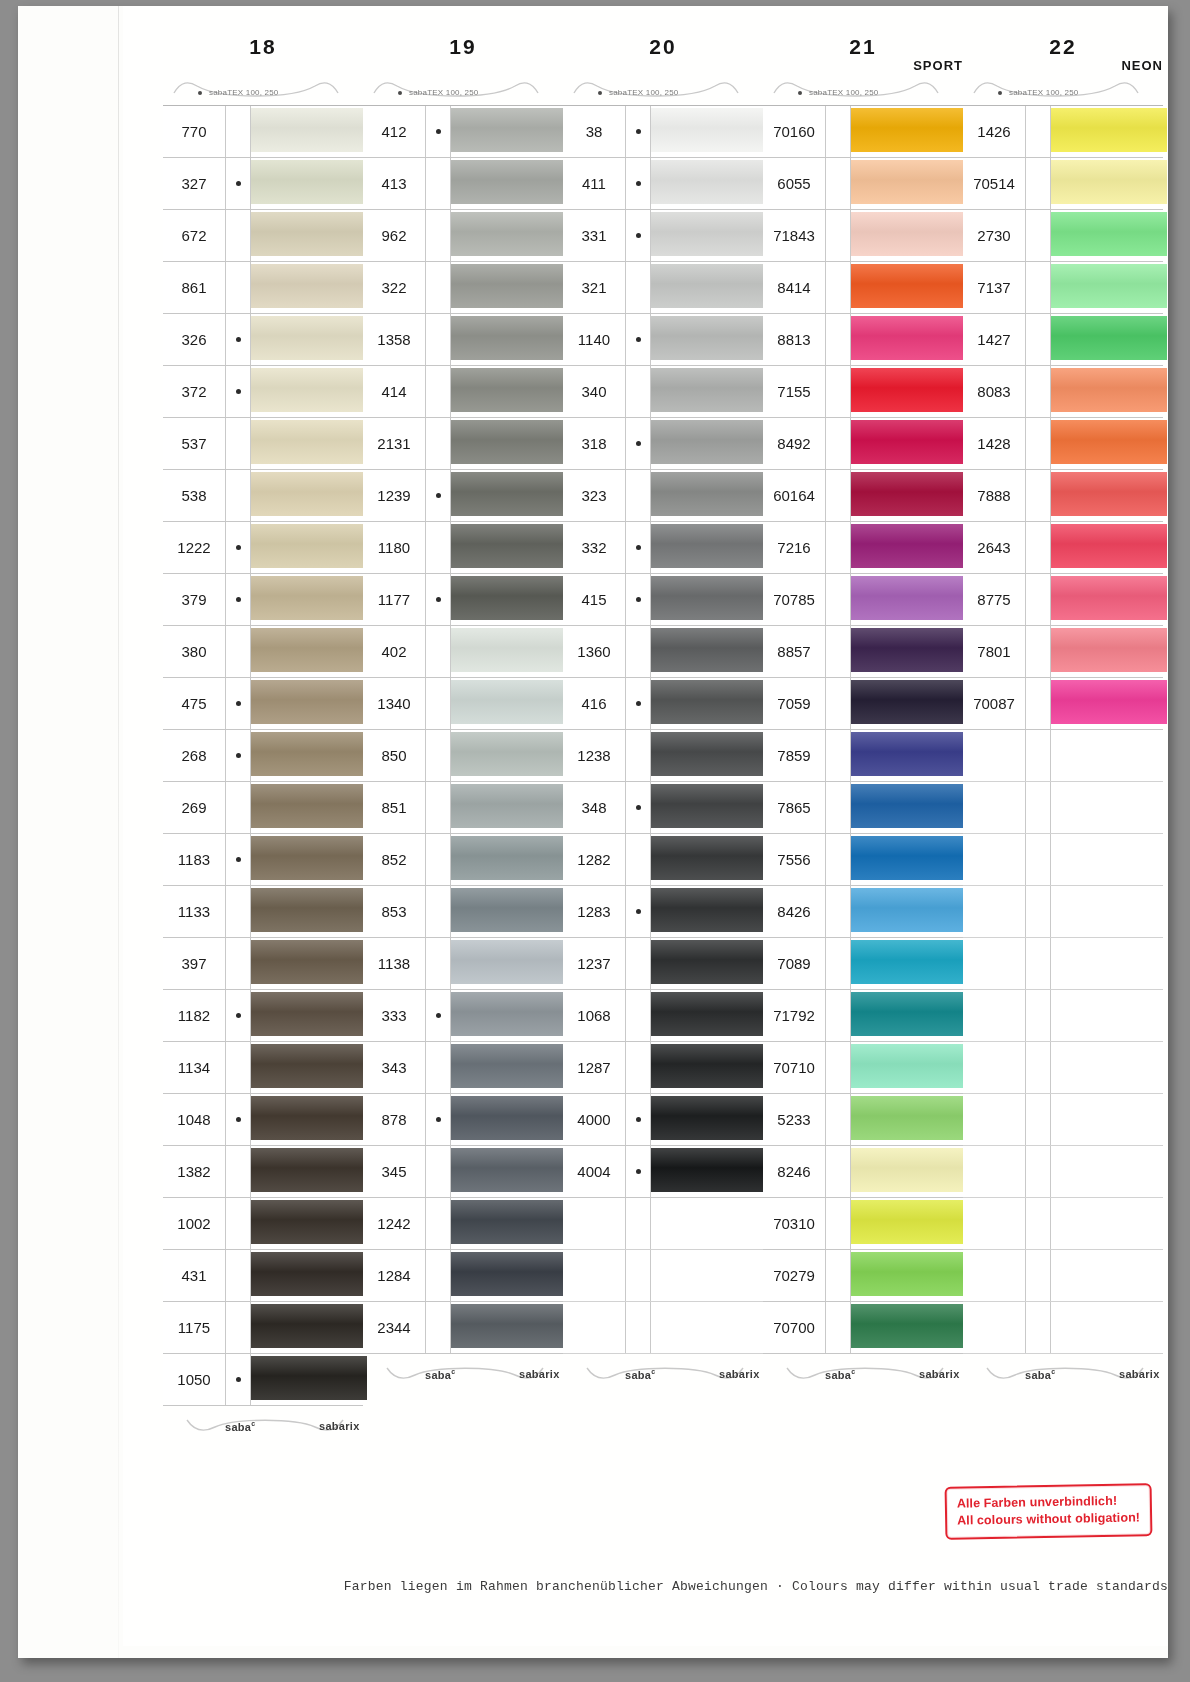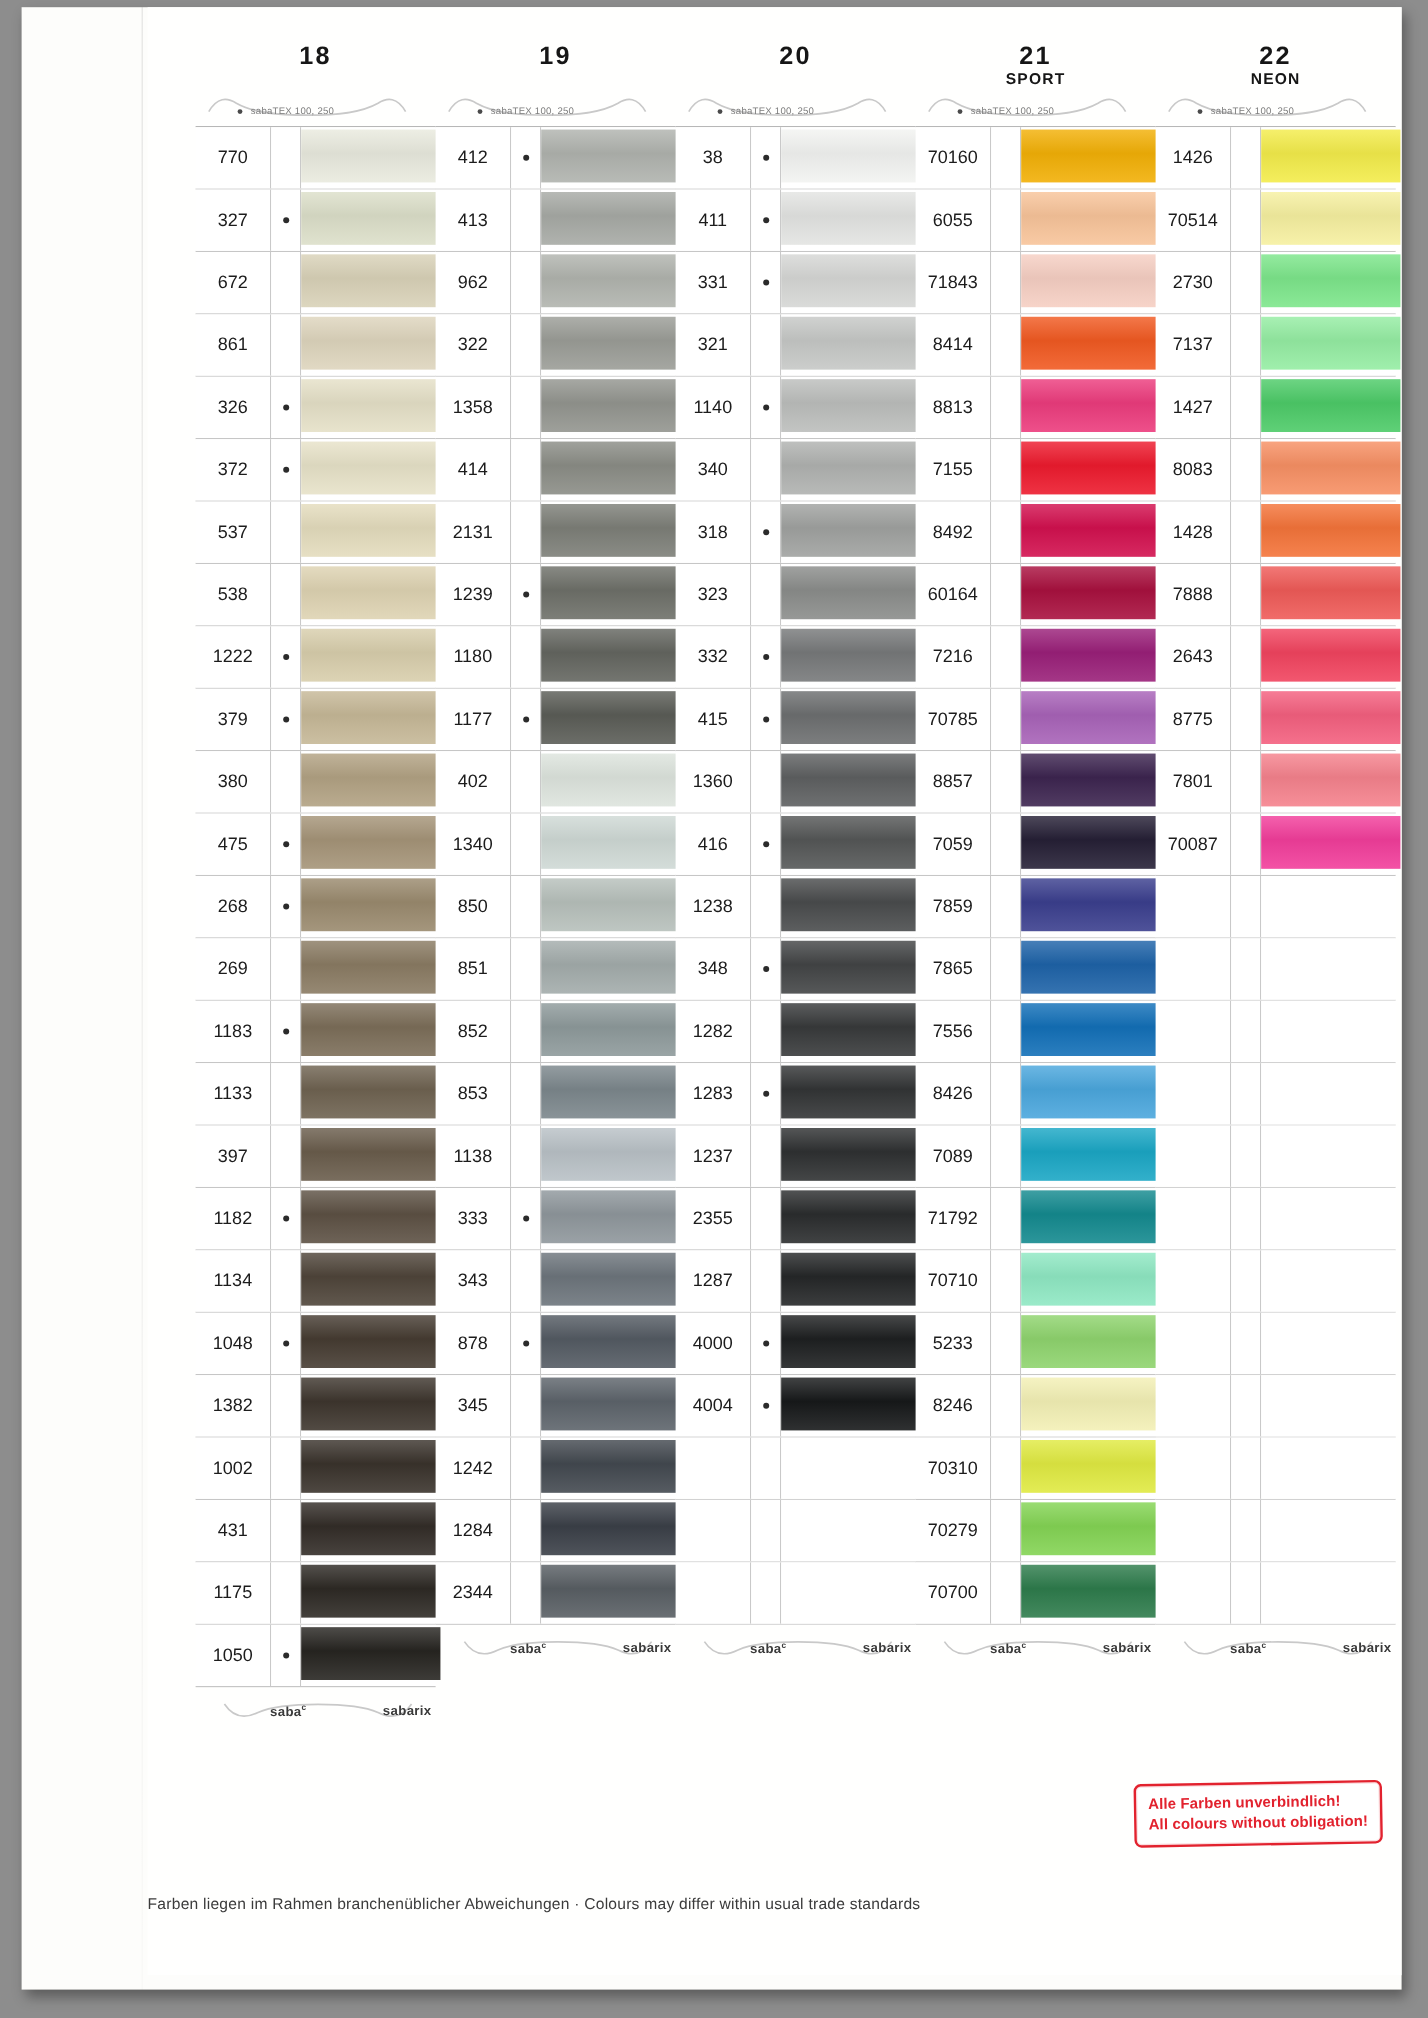--- a/index.html
+++ b/index.html
@@ -26,21 +26,21 @@
     position:absolute;left:40px;top:30px;width:1000px;
     display:flex;gap:0;
   }
   .col{width:205px;position:relative;}
 
   .col-num{
     text-align:center;font-weight:bold;font-size:21px;letter-spacing:2px;
     color:#161616;line-height:1.05;
   }
   .col-sub{
-    text-align:center;font-weight:bold;font-size:13px;letter-spacing:1px;
+    text-align:right;font-weight:bold;font-size:13px;letter-spacing:1px;
     color:#161616;height:16px;
   }
   .col-sub.empty{visibility:hidden;}
 
   
   .band{
     position:relative;height:26px;margin-top:5px;
   }
   .band svg{position:absolute;left:8px;top:0;}
   .band .blabel{
@@ -104,22 +104,22 @@
     transform:rotate(-1deg);
     box-shadow:0 0 0 1px rgba(226,34,46,.15) inset;
   }
   .stamp div{
     color:#e2222e;font-weight:bold;font-size:12.5px;line-height:1.35;
     white-space:nowrap;letter-spacing:.1px;
   }
 
   
   .caption{
-    position:absolute;left:0;right:0;bottom:52px;text-align:left;
-    font-size:13px;color:#3b3b3b;letter-spacing:.2px;
+    position:absolute;left:0;right:0;bottom:52px;text-align:right;
+    font-size:13px;color:#3b3b3b;letter-spacing:.2px;font-family:Liberation Mono, monospace;
   }
 </style>
 </head>
 <body>
 
 <div class="page">
   <div class="sheet">
 
     <div class="cols" id="cols">
         <div class="col">
@@ -761,21 +761,21 @@
             <div class="row">
               <div class="cell-code">1237</div>
               <div class="cell-dot">
                 <i class="off"></i>
               </div>
               <div class="cell-swatch">
                 <span class="sw" style="background:#2f3132"></span>
               </div>
             </div>
             <div class="row">
-              <div class="cell-code">2355</div>
+              <div class="cell-code">1068</div>
               <div class="cell-dot">
                 <i class="off"></i>
               </div>
               <div class="cell-swatch">
                 <span class="sw" style="background:#2b2d2e"></span>
               </div>
             </div>
             <div class="row">
               <div class="cell-code">1287</div>
               <div class="cell-dot">

